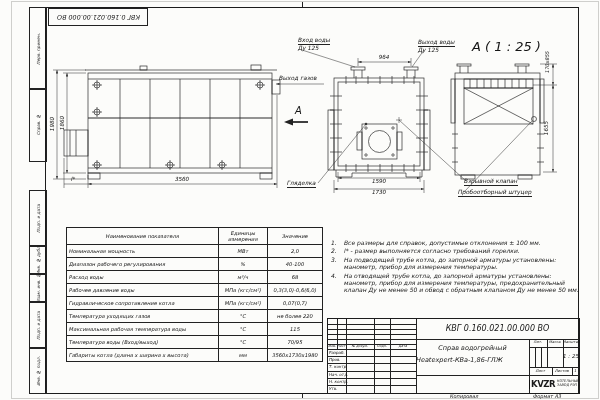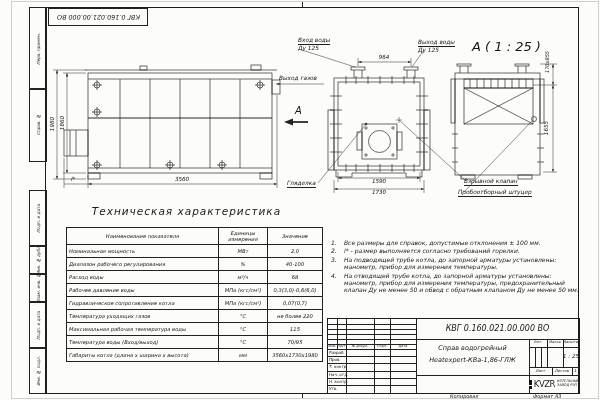--- a/index.html
+++ b/index.html
@@ -34,21 +34,21 @@
   .note{display:flex;font-style:italic;font-size:6px;line-height:7.4px;color:#151515;margin-bottom:1px;}
   .note .n{width:13px;flex:none;}
   .note .t{flex:1;}
   
   #tb{position:absolute;left:327px;top:318px;width:251px;height:74px;border:1.2px solid #1c1c1c;}
   .tb-lbl{position:absolute;font-style:italic;color:#151515;white-space:nowrap;line-height:1;}
   #logo-cell{position:absolute;left:201px;top:56px;width:50px;height:18px;display:flex;align-items:center;justify-content:center;gap:2px;}
   #logo-icon{width:9px;height:9px;background:#111;
      background-image:linear-gradient(90deg,transparent 3px,#fff 3px,#fff 4px,transparent 4px),
                       linear-gradient(0deg,transparent 3px,#fff 3px,#fff 4px,transparent 4px);}
-  #logo-txt{font-weight:normal;font-size:8.5px;letter-spacing:-0.5px;}
+  #logo-txt{font-weight:bold;font-size:8.5px;letter-spacing:-0.5px;}
   .logo-sub{font-style:italic;font-size:3.4px;line-height:1.1;}
   #footer-copy,#footer-fmt{position:absolute;top:393px;font-style:italic;font-size:5px;}
   #footer-copy{left:450px;} #footer-fmt{left:533px;}
 </style>
 </head>
 <body>
 
 <div id="sheet">
 
   <div id="paper-edge"></div>
@@ -213,21 +213,20 @@
   <span class="lbl cal u" style="left:287px;top:181px;">Гляделка</span>
   <span class="lbl dim ctr" style="left:379px;top:179px;">1590</span>
   <span class="lbl dim ctr" style="left:379px;top:190px;">1730</span>
 
   <span class="lbl" style="left:472px;top:40px;font-size:13px;">А ( 1 : 25 )</span>
   <span class="lbl rot" style="left:547px;top:62px;font-size:5px;">170х855</span>
   <span class="lbl dim rot" style="left:547px;top:128px;">1655</span>
   <span class="lbl cal u" style="left:464px;top:179px;">Взрывной клапан</span>
   <span class="lbl cal u" style="left:458px;top:190px;">Пробоотборный штуцер</span>
 
-  <div id="spec-title">Техническая характеристика</div>
   <table id="spec">
     <tbody>
         <tr class="hd">
       <td style="width:147px;">Наименование показателя</td>
       <td style="width:44px;">Единицы измерения</td>
       <td style="width:50px;">Значение</td>
     </tr>
     <tr>
           <td>Номинальная мощность</td>
           <td class="c">МВт</td>
@@ -322,21 +321,21 @@
     <div class="hl" style="left:0;top:52px;width:88px;"></div>
     <div class="hl" style="left:0;top:59px;width:88px;"></div>
     <div class="hl" style="left:0;top:66px;width:88px;"></div>
     <div class="vl" style="left:9px;top:0;height:30px;"></div>
     <div class="vl" style="left:18px;top:0;height:74px;"></div>
     <div class="vl" style="left:46px;top:0;height:74px;"></div>
     <div class="vl" style="left:62px;top:0;height:74px;"></div>
 
     <div class="tb-lbl" style="left:88px;top:6px;width:163px;text-align:center;font-size:8px;">КВГ 0.160.021.00.000 ВО</div>
     <div class="tb-lbl" style="left:88px;top:26px;width:113px;text-align:center;font-size:6.5px;">Справ водогрейный</div>
-    <div class="tb-lbl" style="left:88px;top:38px;width:113px;text-align:center;font-size:6.5px;">Heatexpert-КВа-1,86-ГЛЖ</div>
+    <div class="tb-lbl" style="left:88px;top:38px;width:113px;font-size:6.5px;">Heatexpert-КВа-1,86-ГЛЖ</div>
     <div class="tb-lbl" style="left:201px;top:22px;width:18px;text-align:center;font-size:3.6px;">Лит.</div>
     <div class="tb-lbl" style="left:219px;top:22px;width:16px;text-align:center;font-size:3.6px;">Масса</div>
     <div class="tb-lbl" style="left:235px;top:22px;width:16px;text-align:center;font-size:3.6px;">Масштаб</div>
     <div class="tb-lbl" style="left:235px;top:35px;width:16px;text-align:center;font-size:5.5px;">1 : 25</div>
     <div class="tb-lbl" style="left:201px;top:50px;width:23px;text-align:center;font-size:3.8px;">Лист</div>
     <div class="tb-lbl" style="left:224px;top:50px;width:20px;text-align:center;font-size:3.8px;">Листов</div>
     <div class="tb-lbl" style="left:244px;top:50px;width:7px;text-align:center;font-size:3.8px;">1</div>
     <div class="tb-lbl" style="left:0;top:26px;width:9px;text-align:center;font-size:3.3px;">Изм.</div>
     <div class="tb-lbl" style="left:9px;top:26px;width:9px;text-align:center;font-size:3.3px;">Лист</div>
     <div class="tb-lbl" style="left:18px;top:26px;width:28px;text-align:center;font-size:3.3px;">№ докум.</div>

